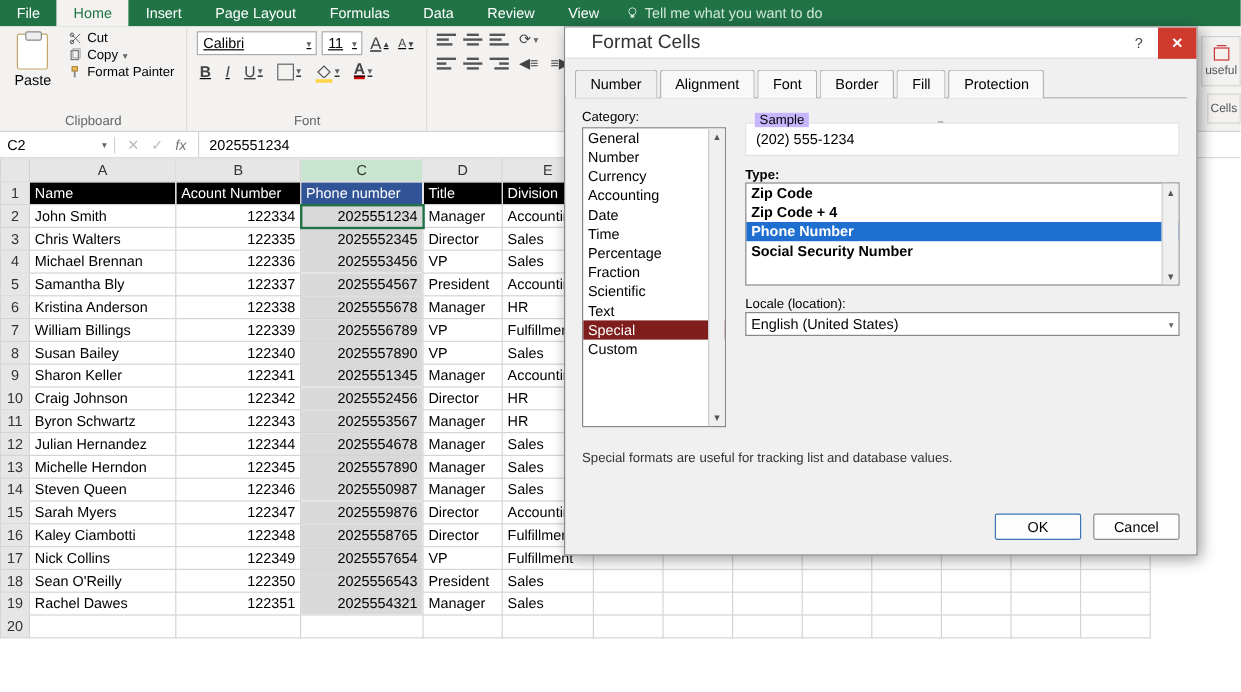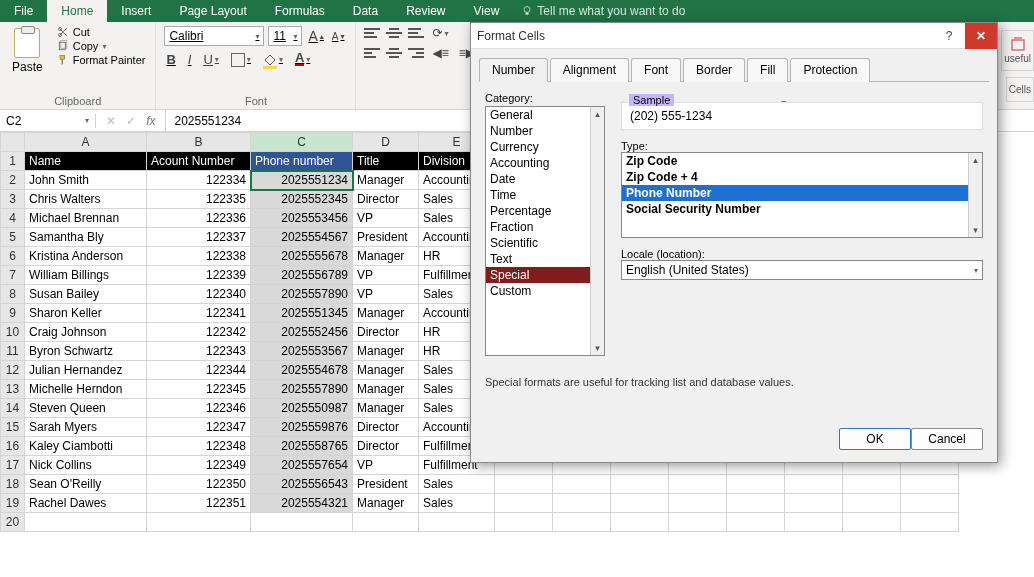--- a/index.html
+++ b/index.html
@@ -60,21 +60,21 @@
   .sel-col { background:#d9d9d9; }
   .sel-outline { outline:2px solid #217346; outline-offset:-1px;}
   th.selhead{background:#c8e6cf !important;}
   .rowhead.selhead{background:#c8e6cf;}
   .col-after{width:58px;}
   .far-label{color:#333;}
 
   
   .dialog { position:absolute; left:470px; top:22px; width:528px; background:#f0f0f0; border:1px solid #888; box-shadow:3px 3px 12px rgba(0,0,0,.4); z-index:50;}
   .dlg-title{background:#fff;height:26px;display:flex;align-items:center;justify-content:space-between;border-bottom:1px solid #ddd;}
-  .dlg-title .t{padding:0 6px;font-size:12px;color:#333;}
+  .dlg-title .t{padding:0 6px;font-size:16px;color:#333;margin-left:16px;}
   .dlg-title .btns{display:flex;}
   .dlg-title .wbtn{width:32px;height:26px;display:flex;align-items:center;justify-content:center;font-size:12px;cursor:pointer;}
   .dlg-title .help{color:#444;}
   .dlg-title .close{background:#ce3a2d;color:#fff;font-weight:bold;}
   .dlg-tabs{display:flex; padding:8px 8px 0 8px; gap:0; background:#f0f0f0;}
   .dlg-tab{border:1px solid #b5b5b5; border-bottom:none; background:#f8f8f8; padding:4px 12px; font-size:12px; margin-right:2px; cursor:pointer; position:relative; top:1px; border-radius:3px 3px 0 0;}
   .dlg-tab.active{background:#f0f0f0; border-bottom:1px solid #f0f0f0; z-index:2;}
   .dlg-tab-underline{border-top:1px solid #b5b5b5; margin:0 8px;}
   .dlg-body{padding:10px 14px 50px 14px; position:relative; min-height:380px;}
   .cat-label{font-size:11px; margin-bottom:2px;}
@@ -82,31 +82,31 @@
   .cat-list .scroll{position:absolute;right:0;top:0;width:14px;height:100%;background:#efefef;border-left:1px solid #ccc;}
   .cat-list .scroll .up,.cat-list .scroll .down{height:14px;text-align:center;font-size:9px;color:#555;line-height:14px;cursor:pointer;}
   .cat-list .scroll .down{position:absolute;bottom:0;width:100%;}
   .cat-item{padding:1px 4px;cursor:pointer;}
   .cat-item.sel{background:#7f1d1d;color:#fff;}
   .right-pane{position:absolute; left:150px; top:10px; right:14px;}
   .sample-box{border:1px solid #e0e0e0; background:#fff; padding:6px 8px; margin-top:2px;}
   .sample-label{position:absolute; top:2px; left:8px; font-size:11px; background:#c4b5fd; padding:0 4px;}
   .sample-wrap{position:relative; margin-bottom:10px; padding-top:8px;}
   .cursor-arrow{position:absolute; left:158px; top:4px; font-size:16px; color:#000; pointer-events:none;}
-  .type-label{font-size:11px; margin-top:6px;}
+  .type-label{font-size:11px; margin-top:6px;font-weight:bold;}
   .type-list{border:1px solid #888;background:#fff;height:86px;position:relative;font-size:12px;}
   .type-list .scroll{position:absolute;right:0;top:0;width:14px;height:100%;background:#efefef;border-left:1px solid #ccc;}
   .type-list .scroll .up,.type-list .scroll .down{height:14px;text-align:center;font-size:9px;color:#555;line-height:14px;cursor:pointer;}
   .type-list .scroll .down{position:absolute;bottom:0;width:100%;}
   .type-item{padding:1px 4px;cursor:pointer;font-weight:bold;}
   .type-item.sel{background:#1f6fd0;color:#fff;}
   .locale-label{font-size:11px;margin-top:10px;}
   .locale-select{width:100%;border:1px solid #888;background:#fff;height:20px;font-size:12px;padding:0 4px;display:flex;align-items:center;justify-content:space-between;cursor:pointer;}
   .desc-text{position:absolute;left:14px;top:294px;font-size:11px;color:#333;}
-  .dlg-buttons{position:absolute;right:14px;bottom:12px;display:flex;justify-content:center;}
+  .dlg-buttons{position:absolute;right:14px;bottom:12px;display:flex;gap:10px;justify-content:center;}
   .dlg-btn{min-width:72px;height:22px;border:1px solid #8a8a8a;background:#fdfdfd;font-size:12px;cursor:pointer;border-radius:2px;}
   .dlg-btn.primary{border:1px solid #3a74b6;}
 
   
   .right-stubs{position:absolute; right:0; top:30px; width:26px; display:flex; flex-direction:column; gap:6px; align-items:flex-end; color:#555; font-size:10px;}
   .stub{border:1px solid #d4d4d4; background:#f3f2f1; padding:6px 2px; writing-mode:horizontal-tb; text-align:center;}
 </style>
 </head>
 <body>
 

